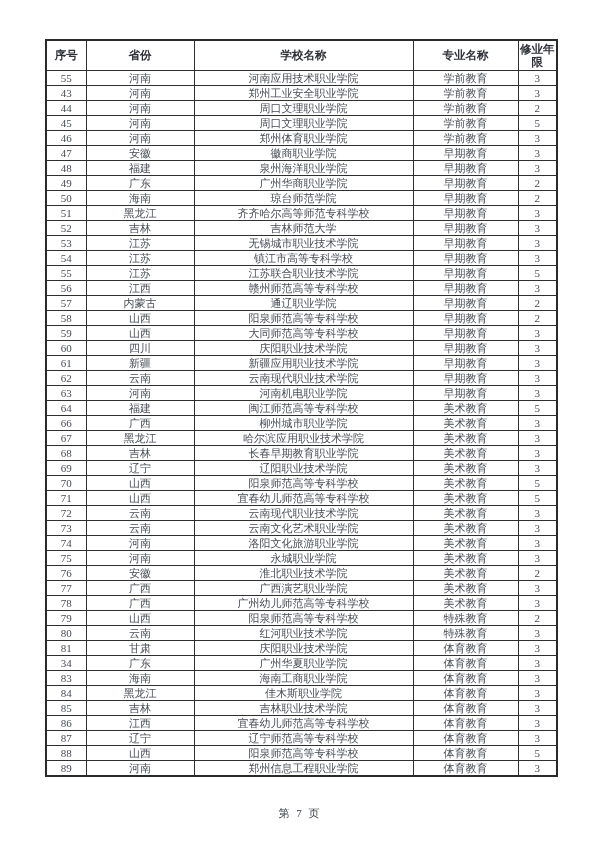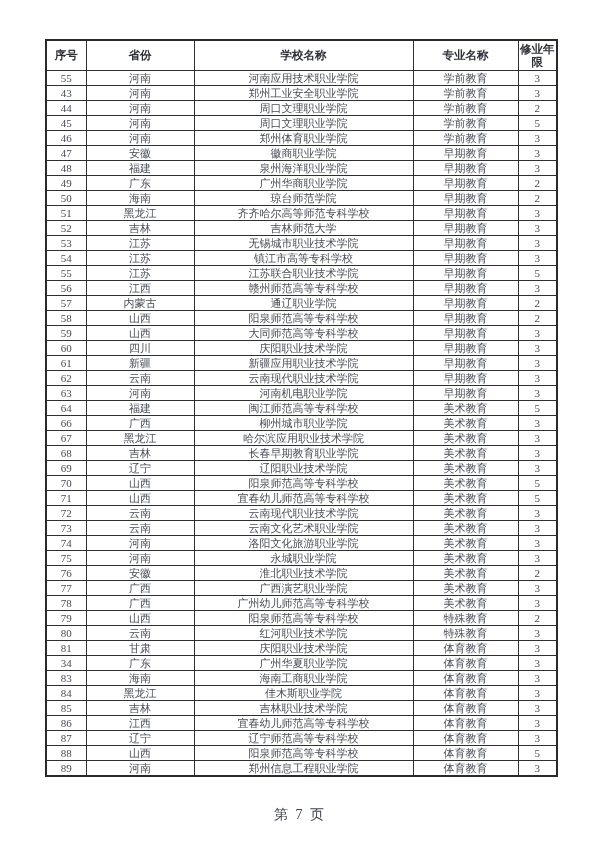--- a/index.html
+++ b/index.html
@@ -59,21 +59,21 @@
   col.c-prov  { width: 108px; }
   col.c-school{ width: 219px; }
   col.c-major { width: 105px; }
   col.c-years { width: 39px; }
   .footer {
     position: absolute;
     top: 806px;
     left: 0;
     width: 600px;
     text-align: center;
-    font-size: 14px;
+    font-size: 11px;
     color: #3c414b;
     letter-spacing: 2px;
   }
 </style>
 </head>
 <body>
 
 <div class="page">
 
   <table class="schools">

